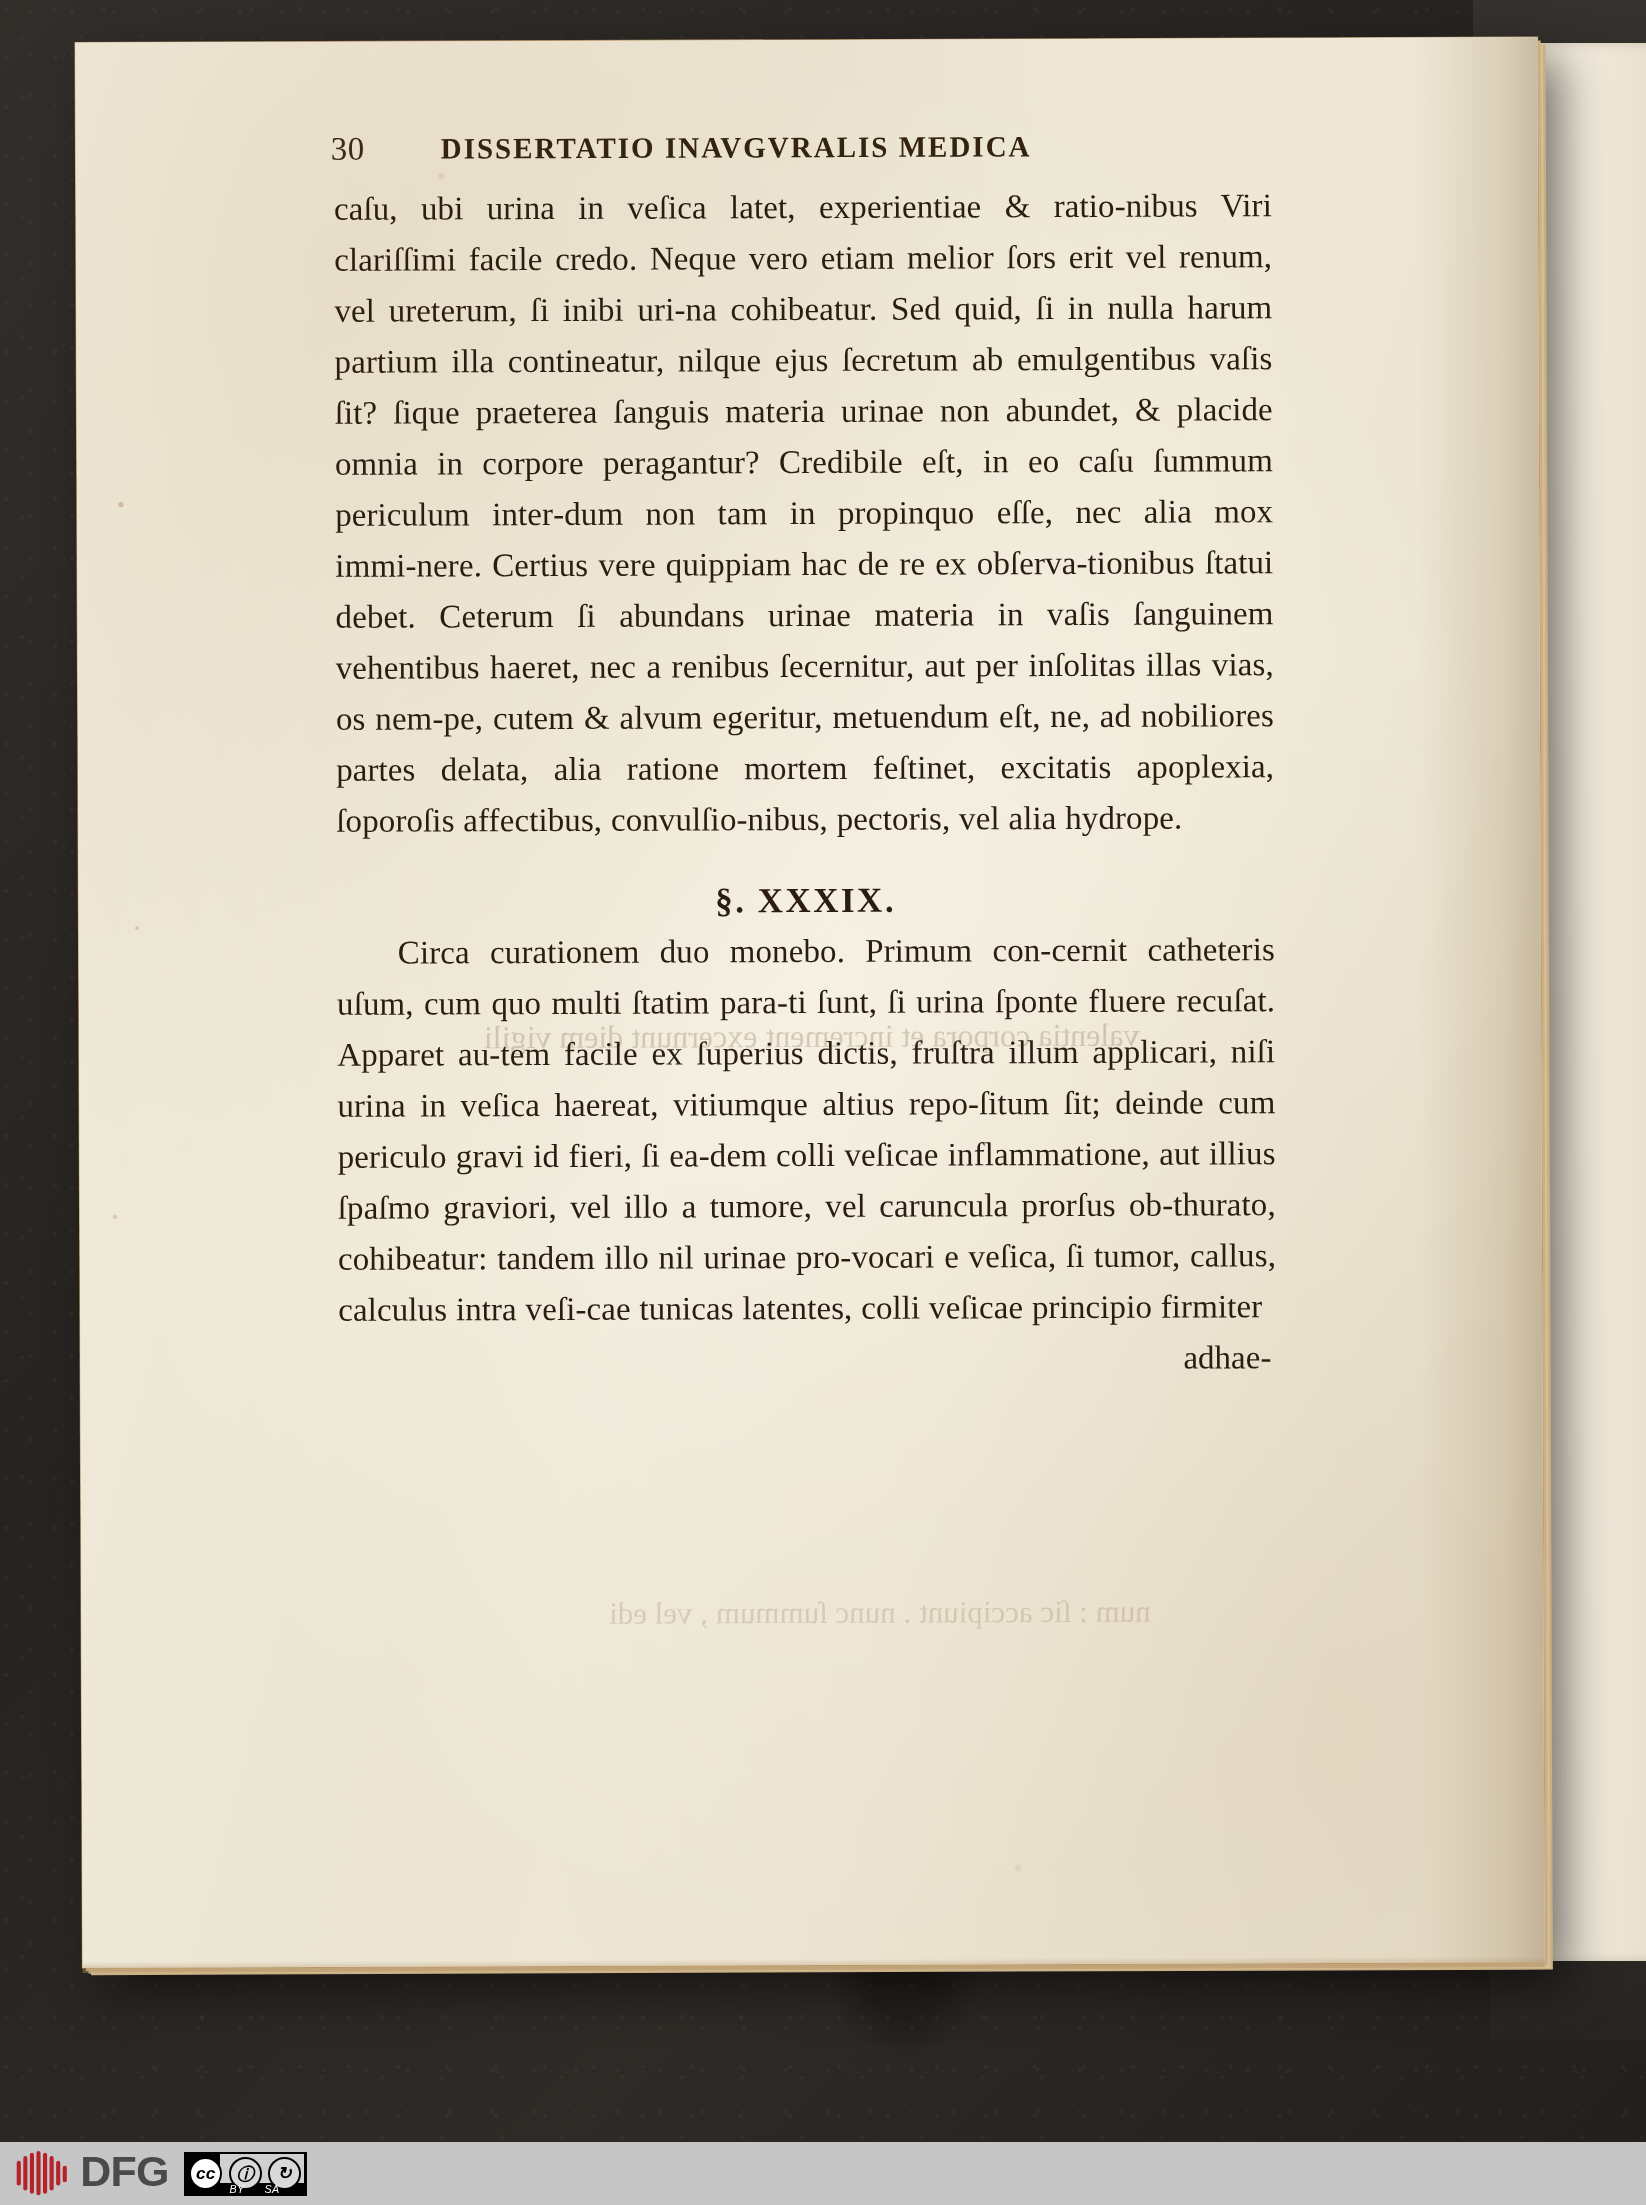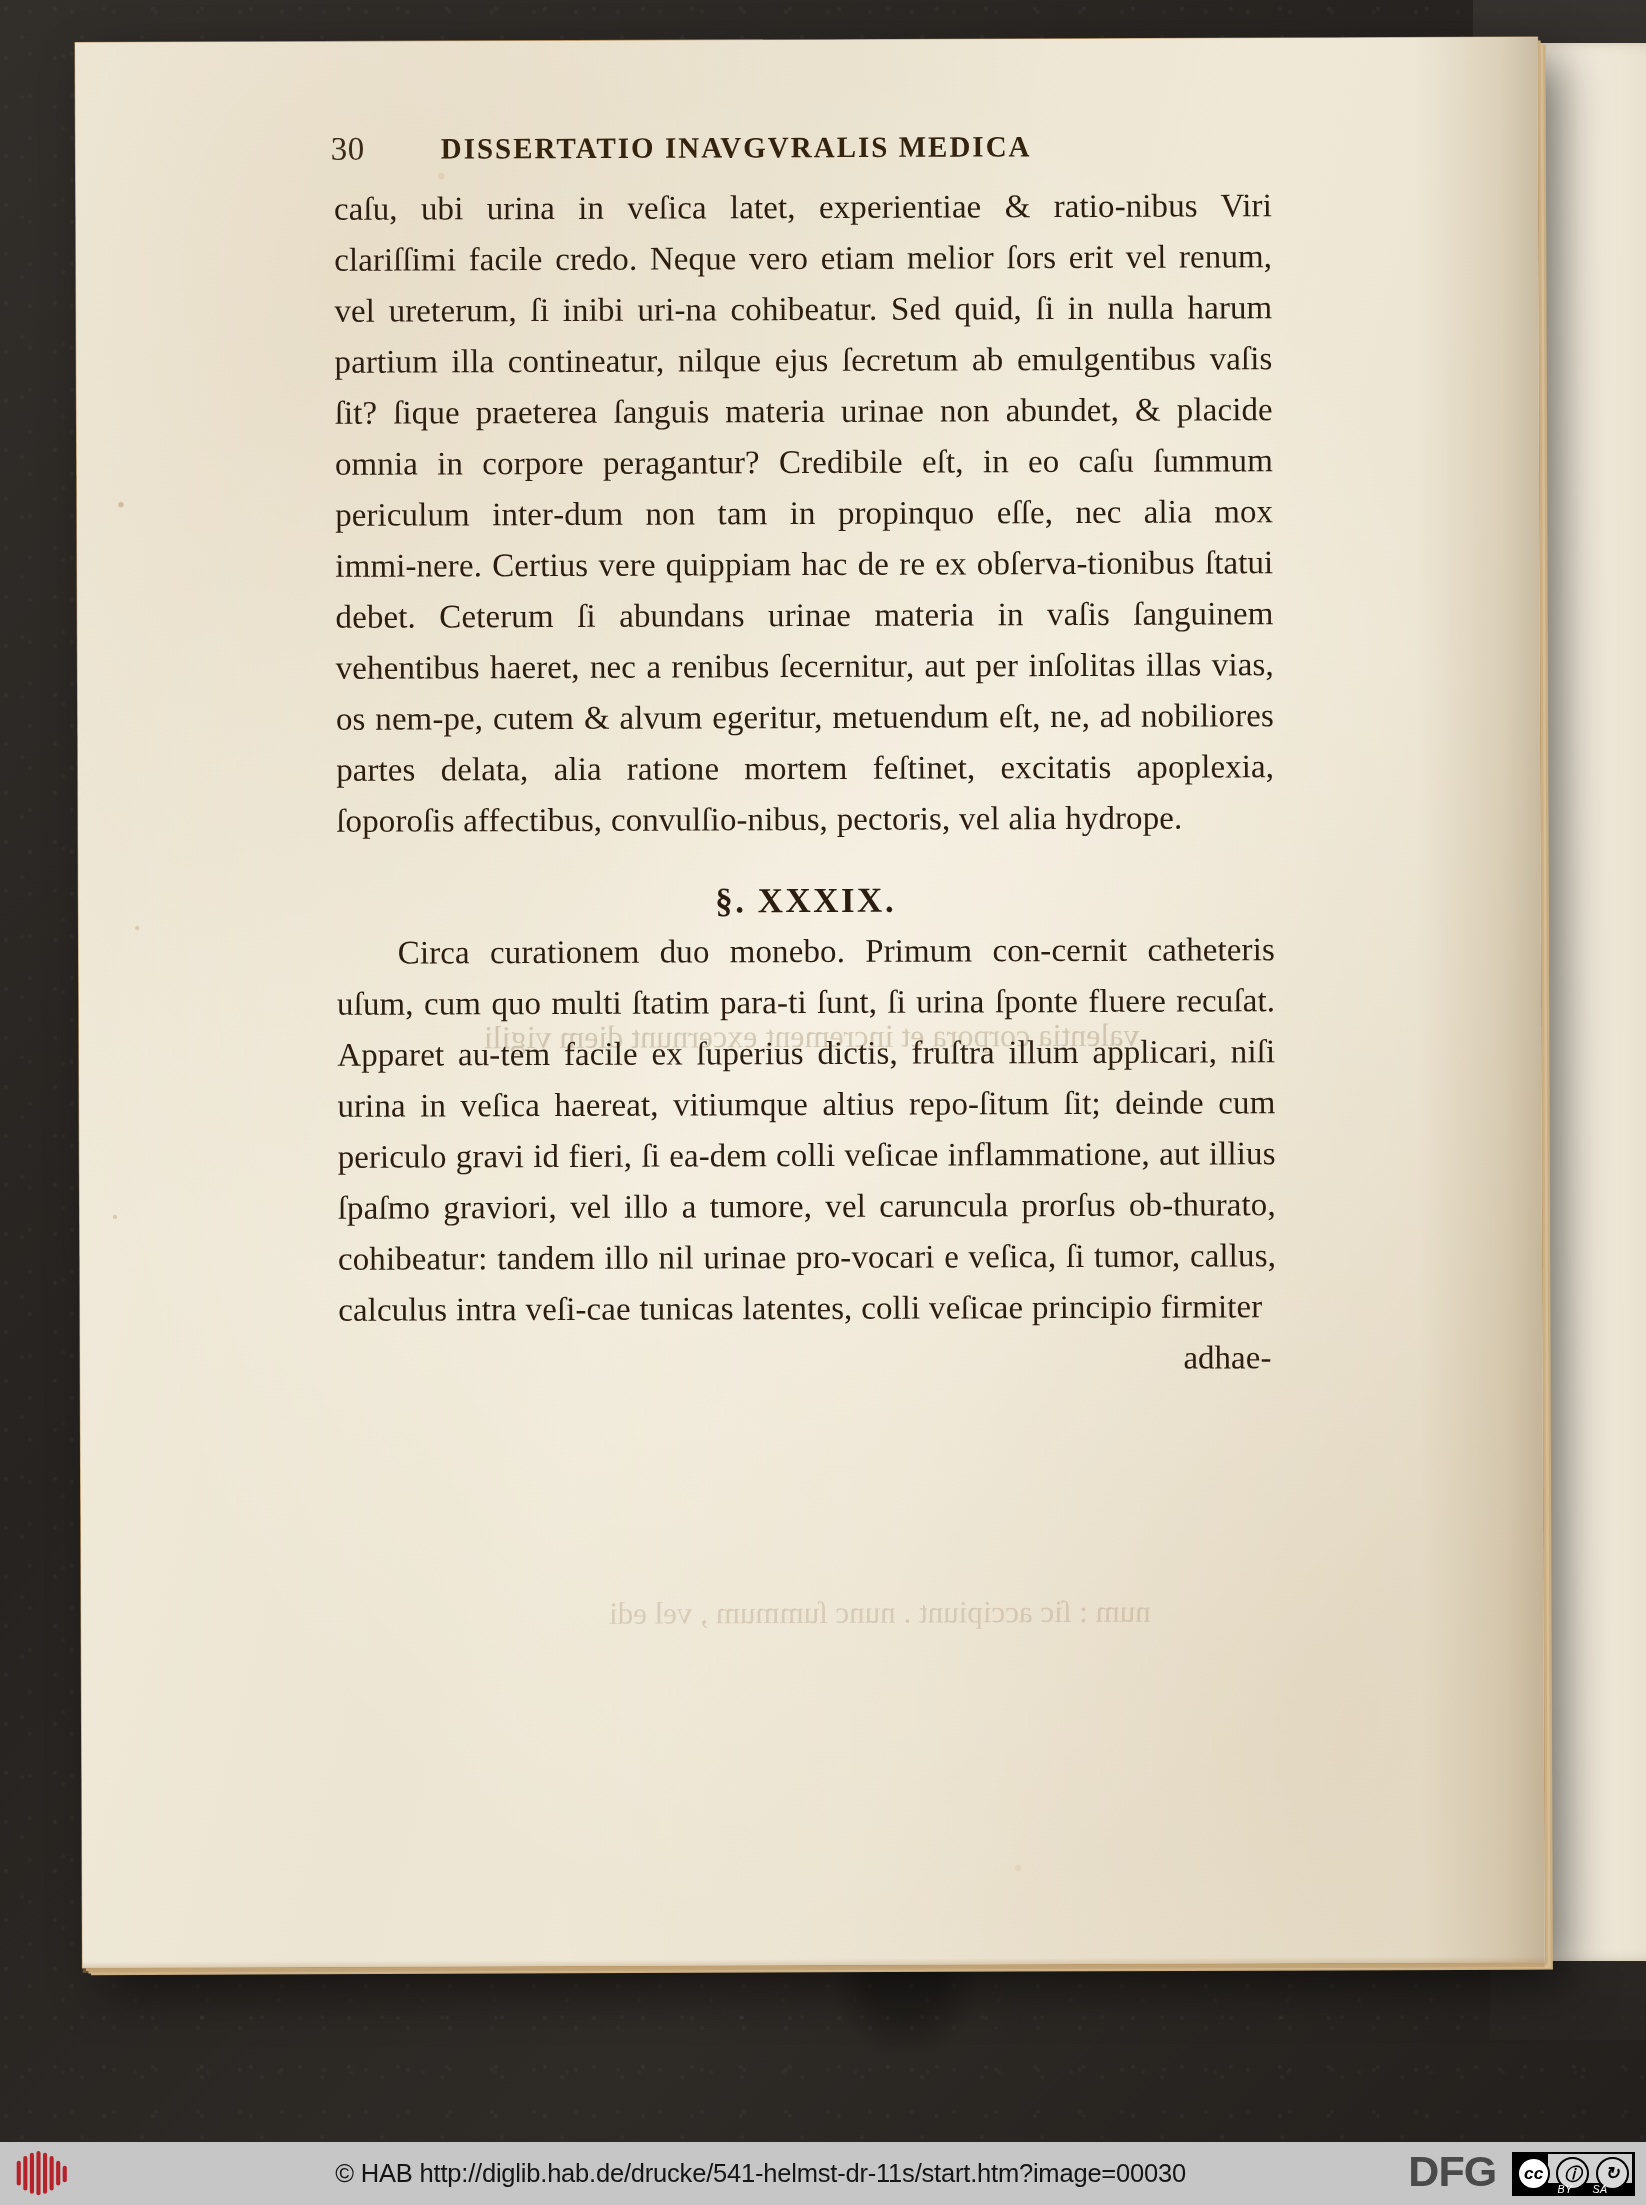--- a/index.html
+++ b/index.html
@@ -401,21 +401,20 @@
           <rect x="18" y="2" width="5" height="50" rx="2.5"></rect>
           <rect x="26" y="0" width="5" height="54" rx="2.5"></rect>
           <rect x="34" y="2" width="5" height="50" rx="2.5"></rect>
           <rect x="42" y="6" width="5" height="42" rx="2.5"></rect>
           <rect x="50" y="12" width="5" height="30" rx="2.5"></rect>
           <rect x="58" y="18" width="5" height="20" rx="2.5"></rect>
         </g>
       </svg>
     </div>
 
-    <div class="footer-credit">© HAB http://diglib.hab.de/drucke/541-helmst-dr-11s/start.htm?image=00030</div>
 
     <div class="dfg-logo">DFG</div>
 
     <div class="cc-badge">
       <div class="greyfill"></div>
       <div class="circ">cc</div>
       <div class="circ grey">ⓘ</div>
       <div class="circ grey">↻</div>
       <div class="sublabels">
         <span>BY</span>

